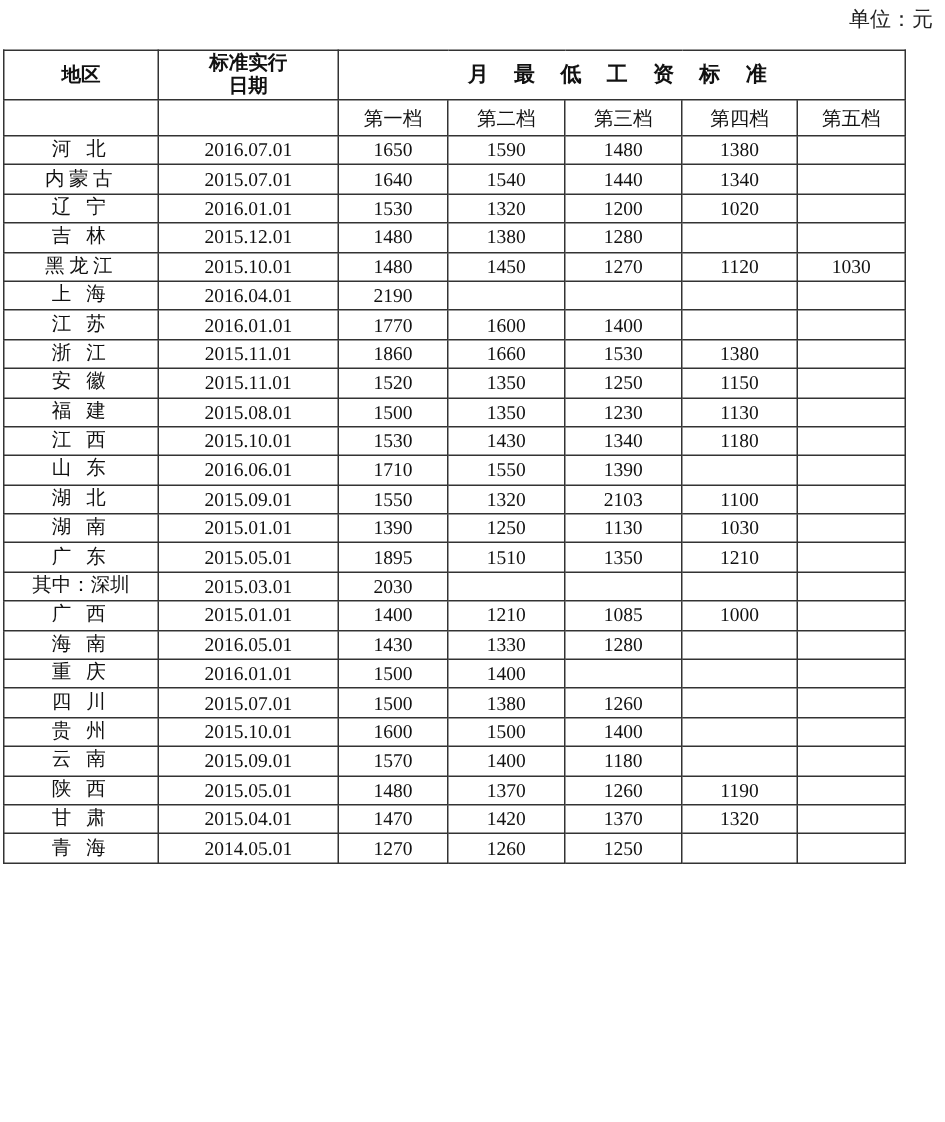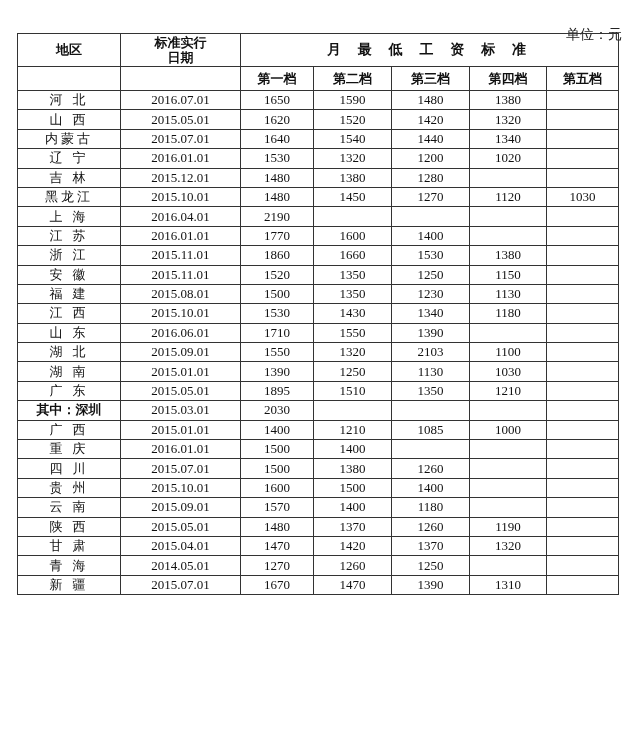--- a/index.html
+++ b/index.html
@@ -1,33 +1,33 @@
 <!DOCTYPE html>
 <html><head>
 <meta charset="utf-8">
 <style>
   html, body { margin: 0; padding: 0; background: #ffffff; }
   body { width: 630px; height: 748px; position: relative; overflow: hidden;
          font-family: "Liberation Serif", "DejaVu Serif", serif; color: #111; }
   .unit { position: absolute; right: 8px; top: 4px; font-size: 14px;
-          font-family: "DejaVu Sans", sans-serif; color: #222; margin-top: 22px; }
-  table.wage { position: absolute; left: 17px; top: 33px; border-collapse: collapse;
+          font-family: "DejaVu Sans", sans-serif; color: #222; }
+  table.wage { position: absolute; left: 2px; top: 33px; border-collapse: collapse;
                table-layout: fixed; width: 601px; }
   table.wage td, table.wage th { border: 1px solid #333; text-align: center;
                padding: 0; overflow: hidden; white-space: nowrap; }
   th { font-weight: bold; font-family: "DejaVu Sans", sans-serif; font-size: 13px; }
   th.h-title { letter-spacing: 6px; font-size: 14px; }
   th.h-date { line-height: 15px; font-size: 13px; }
   tr.head1 { height: 33px; }
   tr.head2 { height: 24px; }
-  tr.head2 th { font-weight: bold; font-size: 13px; }
+  tr.head2 th { font-weight: normal; font-size: 13px; }
   tr.row { height: 19.4px; }
   td { font-size: 13px; line-height: 18px; }
   td.region { font-family: "DejaVu Sans", sans-serif; font-size: 13px; letter-spacing: 3px; }
-  td.region.sub { letter-spacing: 0; font-weight: bold; }
+  td.region.sub { letter-spacing: 0; }
 </style>
 </head>
 <body>
 
 <div class="unit">单位：元</div>
 
 <table class="wage">
   <colgroup>
     <col style="width:103px">
       <col style="width:120px">
@@ -60,29 +60,20 @@
       <tr class="row">
         <td class="region">河 北</td>
         <td>2016.07.01</td>
         <td>1650</td>
         <td>1590</td>
         <td>1480</td>
         <td>1380</td>
         <td></td>
       </tr>
       <tr class="row">
-        <td class="region">山 西</td>
-        <td>2015.05.01</td>
-        <td>1620</td>
-        <td>1520</td>
-        <td>1420</td>
-        <td>1320</td>
-        <td></td>
-      </tr>
-      <tr class="row">
         <td class="region">内蒙古</td>
         <td>2015.07.01</td>
         <td>1640</td>
         <td>1540</td>
         <td>1440</td>
         <td>1340</td>
         <td></td>
       </tr>
       <tr class="row">
         <td class="region">辽 宁</td>
@@ -213,20 +204,29 @@
       <tr class="row">
         <td class="region">广 西</td>
         <td>2015.01.01</td>
         <td>1400</td>
         <td>1210</td>
         <td>1085</td>
         <td>1000</td>
         <td></td>
       </tr>
       <tr class="row">
+        <td class="region">海 南</td>
+        <td>2016.05.01</td>
+        <td>1430</td>
+        <td>1330</td>
+        <td>1280</td>
+        <td></td>
+        <td></td>
+      </tr>
+      <tr class="row">
         <td class="region">重 庆</td>
         <td>2016.01.01</td>
         <td>1500</td>
         <td>1400</td>
         <td></td>
         <td></td>
         <td></td>
       </tr>
       <tr class="row">
         <td class="region">四 川</td>
@@ -275,23 +275,14 @@
       </tr>
       <tr class="row">
         <td class="region">青 海</td>
         <td>2014.05.01</td>
         <td>1270</td>
         <td>1260</td>
         <td>1250</td>
         <td></td>
         <td></td>
       </tr>
-      <tr class="row">
-        <td class="region">新 疆</td>
-        <td>2015.07.01</td>
-        <td>1670</td>
-        <td>1470</td>
-        <td>1390</td>
-        <td>1310</td>
-        <td></td>
-      </tr>
     </tbody>
 </table>
 
 </body></html>

